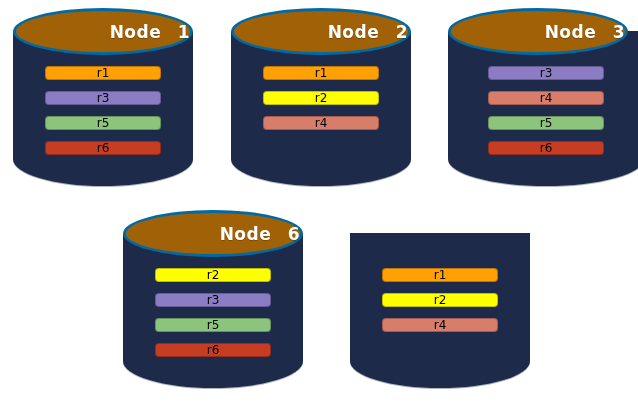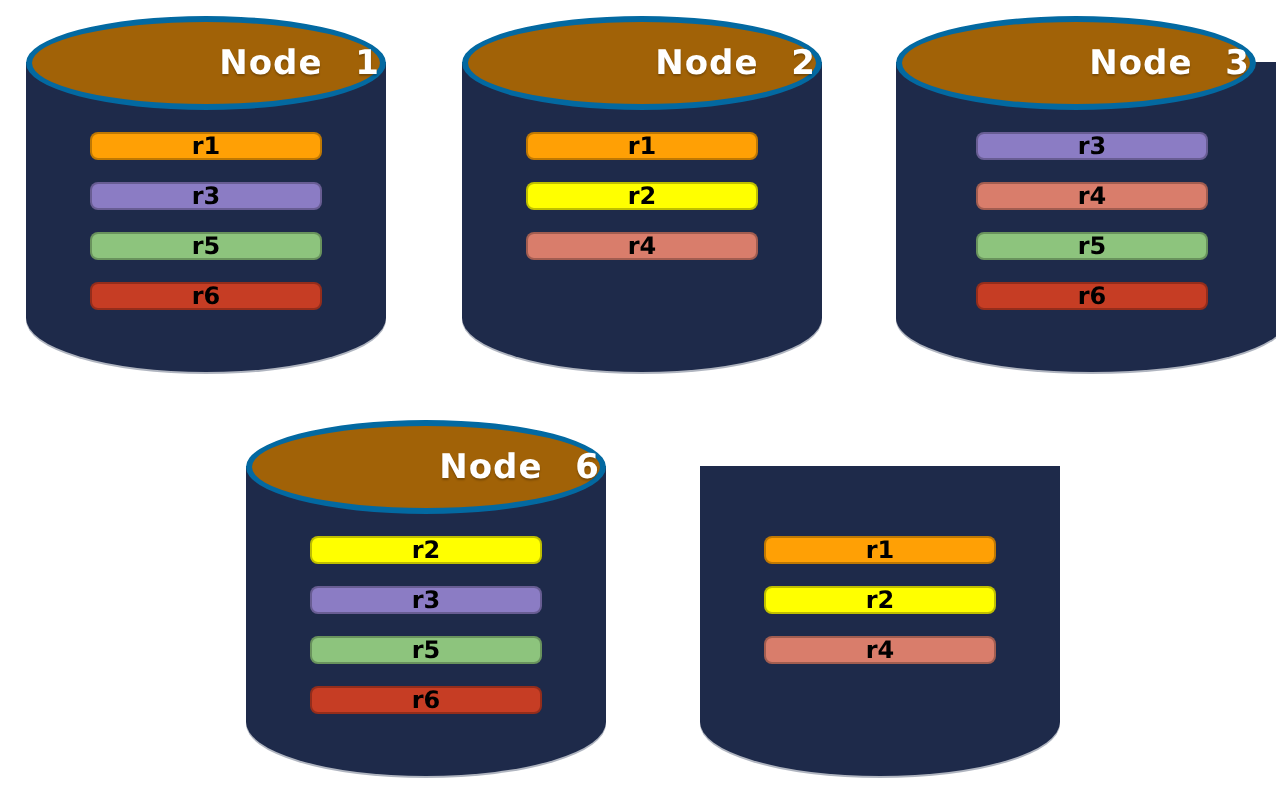--- a/index.html
+++ b/index.html
@@ -67,21 +67,21 @@
   }
   .bar {
     box-sizing: border-box;
     height: 14px;
     line-height: 12px;
     border: 1px solid rgba(0,0,0,0.25);
     border-radius: 4px;
     text-align: center;
     color: #000000;
     font-size: 12px;
-    font-weight: bold;
+    font-weight: normal;
   }
   
   .pos-1 { left: 13px;  top: 8px;   }
   .pos-2 { left: 231px; top: 8px;   }
   .pos-3 { left: 448px; top: 8px; padding-left: 16px;   }
   .pos-4 { left: 123px; top: 210px; }
   .pos-5 { left: 350px; top: 210px; }
 </style>
 </head>
 <body>

